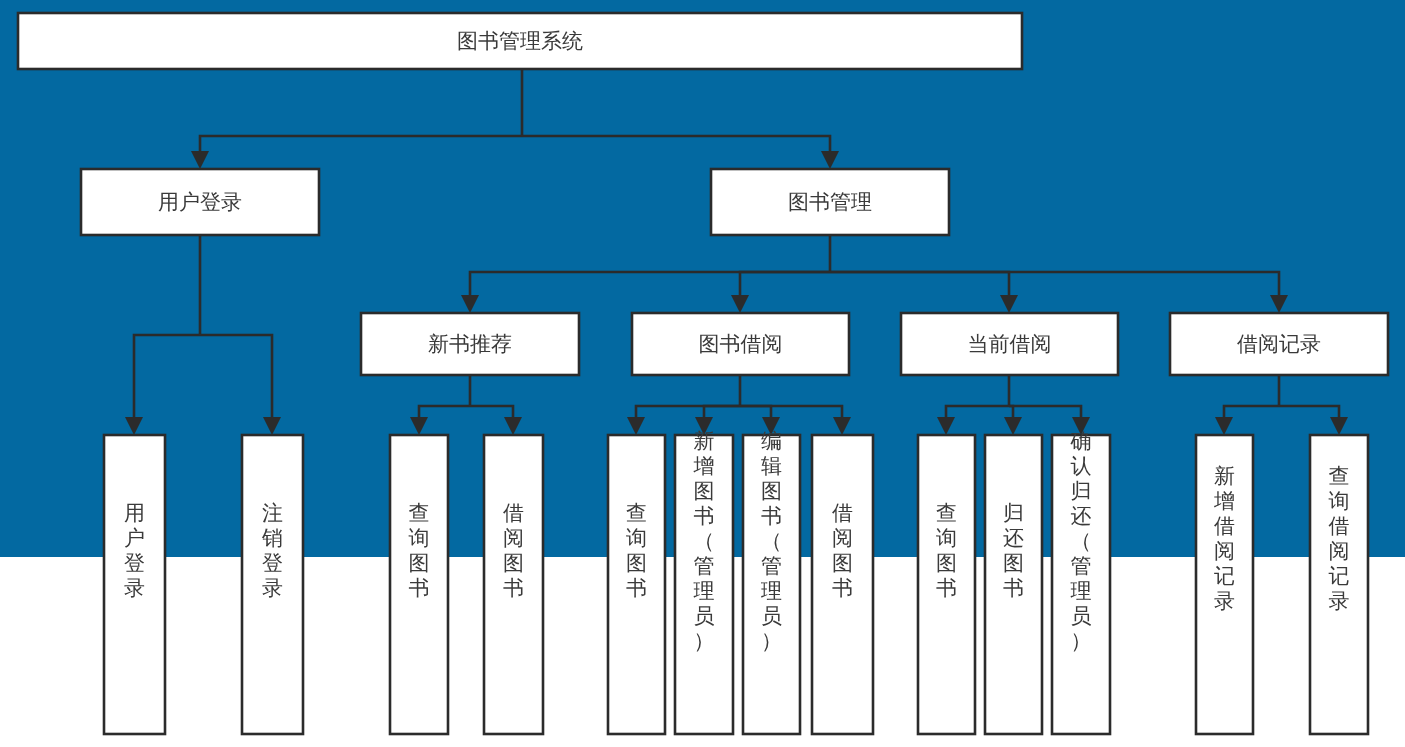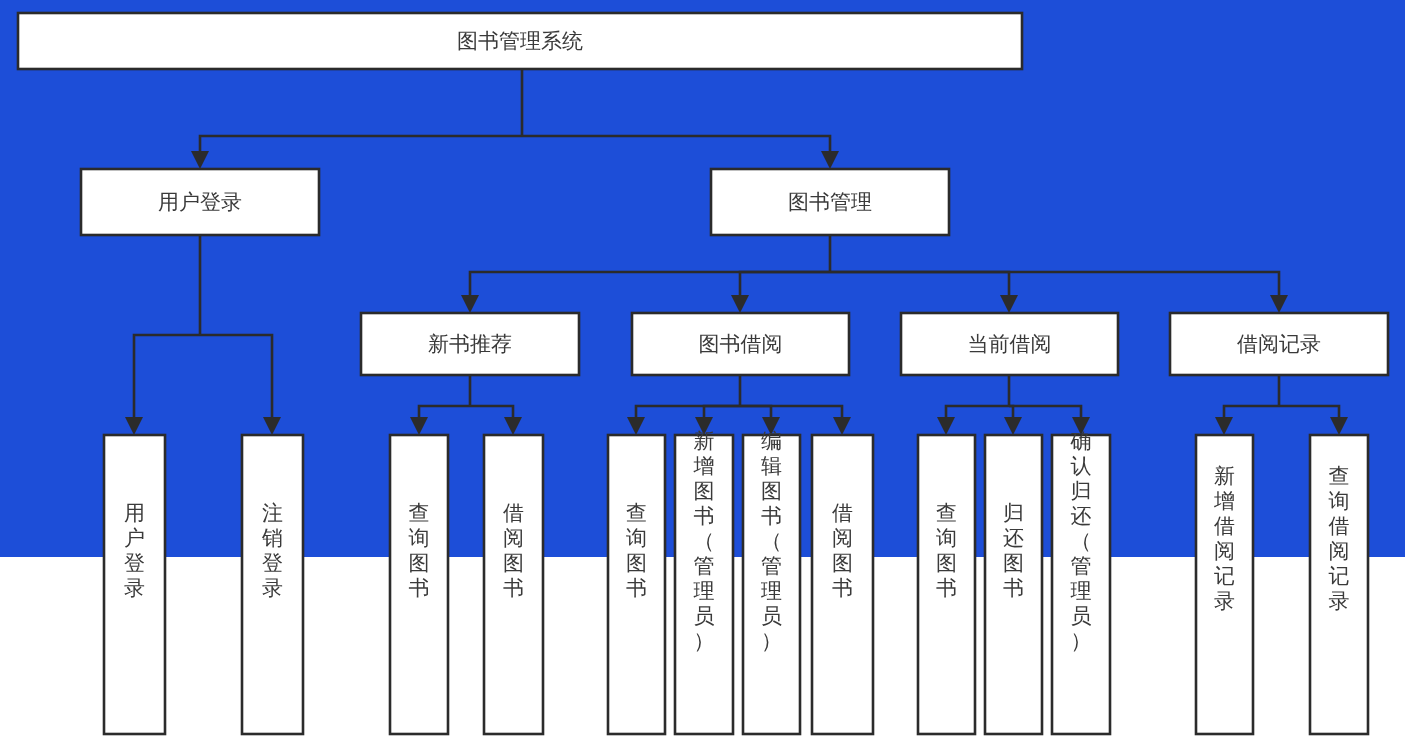--- a/index.html
+++ b/index.html
@@ -11,21 +11,21 @@
   body {
     width: 1405px;
     height: 747px;
     font-family: "Liberation Sans", "DejaVu Sans", sans-serif;
     overflow: hidden;
   }
   #diagram-root {
     position: relative;
     width: 1405px;
     height: 557px;
-    background: #1d4ed8;
+    background: #0369a1;
   }
   svg#diagram-svg {
     position: absolute;
     left: 0;
     top: 0;
     width: 1405px;
     height: 747px;
     display: block;
   }
   .node-rect {

